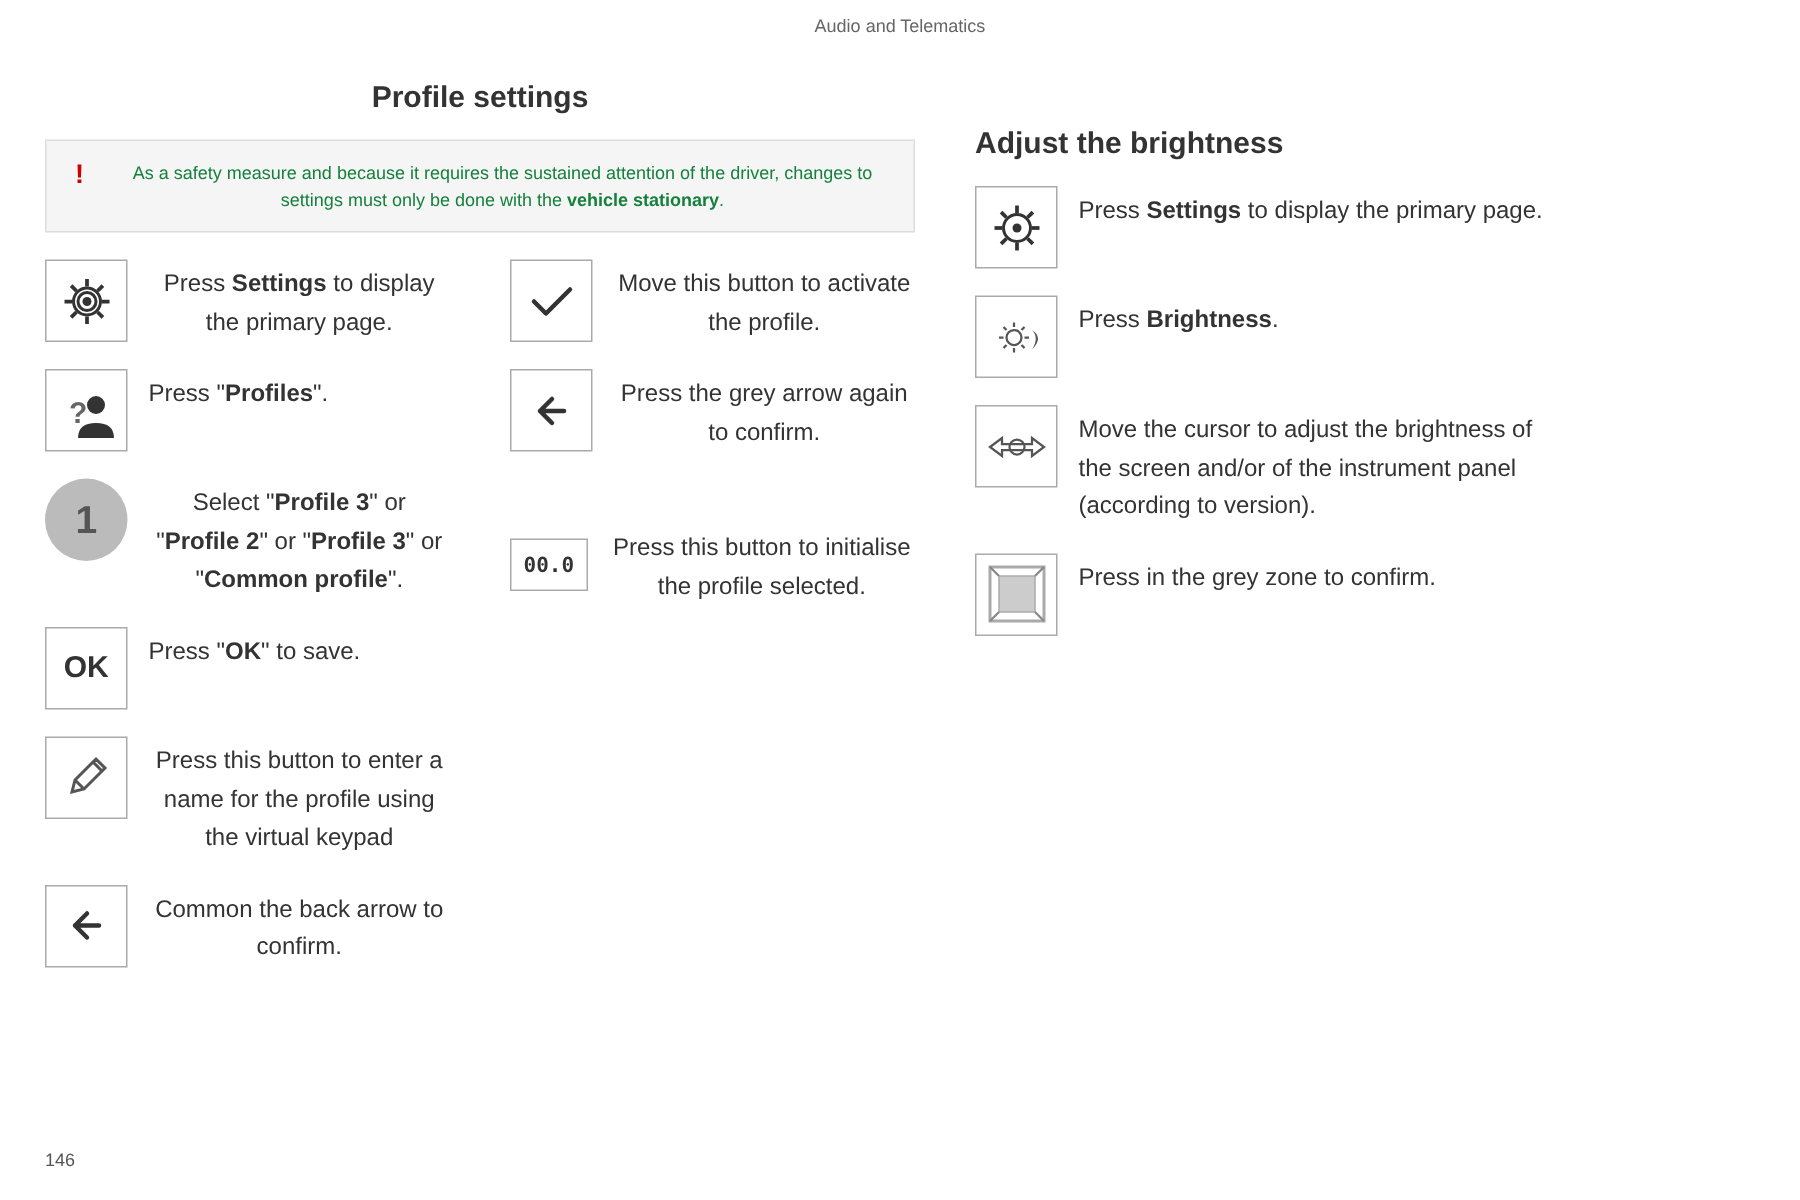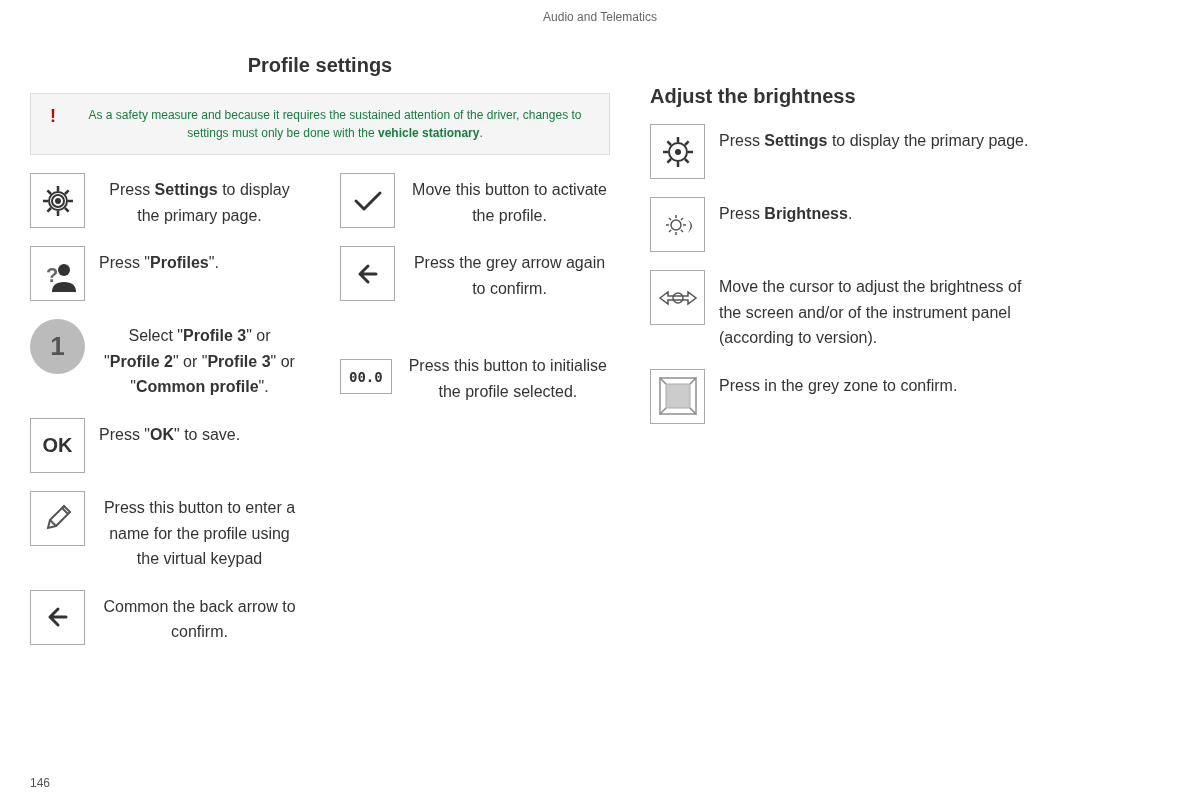--- a/index.html
+++ b/index.html
@@ -173,21 +173,21 @@
       display: flex;
       align-items: center;
       justify-content: center;
       background: #fff;
       align-self: center;
     }
 
     
     .footer {
       position: absolute;
-      bottom: 10px;
+      bottom: 20px;
       left: 30px;
       font-size: 12px;
       color: #555;
     }
   </style>
 </head>
 <body>
 
 <div class="header">
   <span class="header-title">Audio and Telematics</span>

